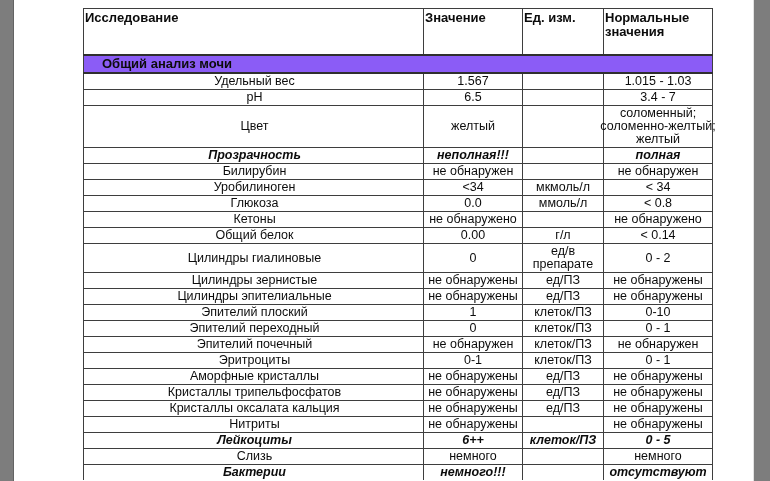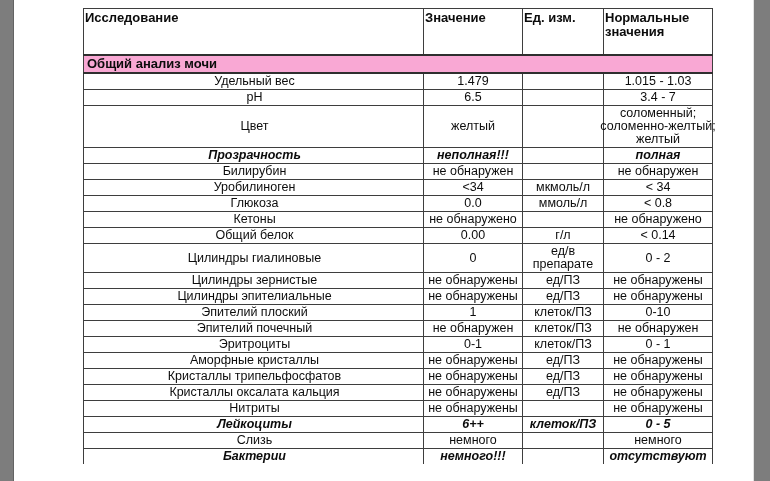--- a/index.html
+++ b/index.html
@@ -56,26 +56,26 @@
     padding: 1px 1px;
     vertical-align: middle;
     text-align: center;
   }
   .lab td.tname {
     text-align: center;
     padding-left: 3px;
     white-space: nowrap;
   }
   .lab tr.section td {
-    background: #f9a8d4;
+    background: #8b5cf6;
     text-align: left;
     font-weight: bold;
     font-size: 13px;
     line-height: 13px;
-    padding: 1px 1px 2px 3px;
+    padding: 1px 1px 2px 18px;
     border-top: 2px solid #2f2f2f;
     border-bottom: 2px solid #2f2f2f;
   }
   .lab tr.hl td {
     font-weight: bold;
     font-style: italic;
   }
   .lab tbody tr:last-child td {
     border-bottom: none;
   }
@@ -111,21 +111,21 @@
       </tr>
     </thead>
     <tbody id="rows">
       <tr class="section">
         <td colspan="4">Общий анализ мочи</td>
       </tr>
     <tr>
           <td class="tname">Удельный вес</td>
           <td>
             <div class="cellc">
-              <span>1.479</span>
+              <span>1.567</span>
             </div>
           </td>
           <td>
             <div class="cellc">
               <span></span>
             </div>
           </td>
           <td>
             <div class="cellc">
               <span>1.015 - 1.03</span>
@@ -341,20 +341,38 @@
             </div>
           </td>
           <td>
             <div class="cellc">
               <span>клеток/ПЗ</span>
             </div>
           </td>
           <td>
             <div class="cellc">
               <span>0-10</span>
+            </div>
+          </td>
+        </tr>
+        <tr>
+          <td class="tname">Эпителий переходный</td>
+          <td>
+            <div class="cellc">
+              <span>0</span>
+            </div>
+          </td>
+          <td>
+            <div class="cellc">
+              <span>клеток/ПЗ</span>
+            </div>
+          </td>
+          <td>
+            <div class="cellc">
+              <span>0 - 1</span>
             </div>
           </td>
         </tr>
         <tr>
           <td class="tname">Эпителий почечный</td>
           <td>
             <div class="cellc">
               <span>не обнаружен</span>
             </div>
           </td>

